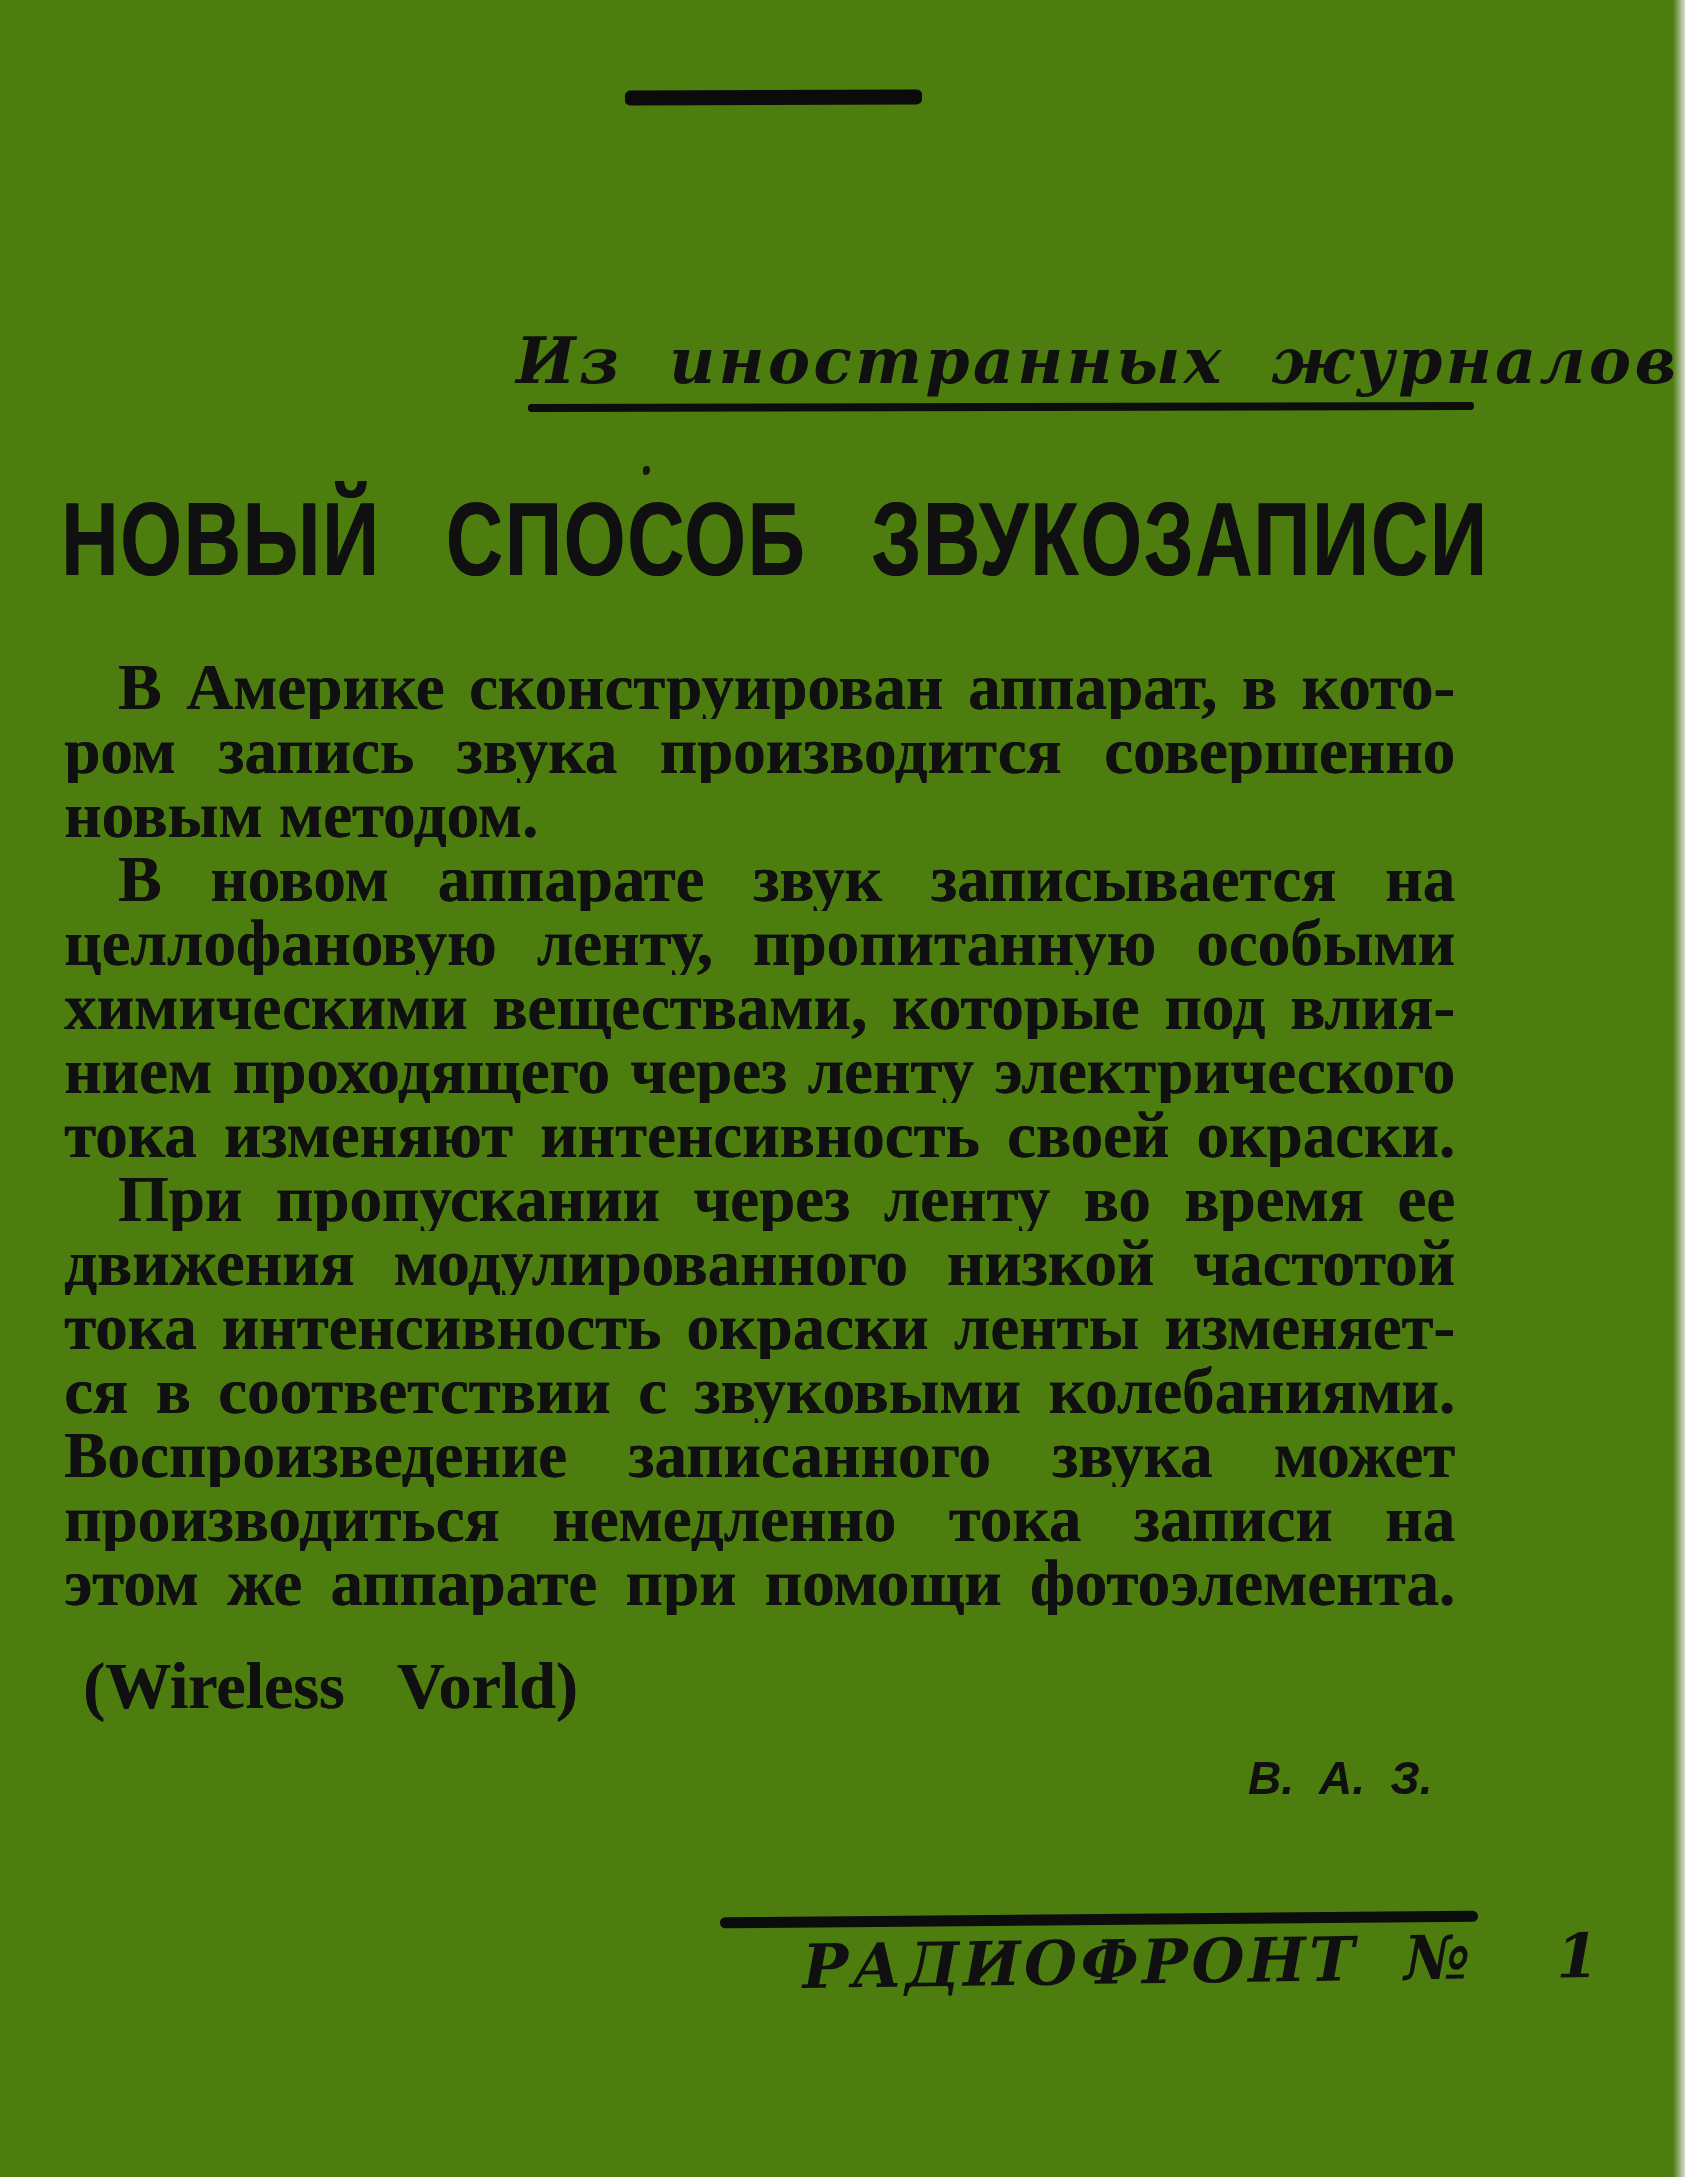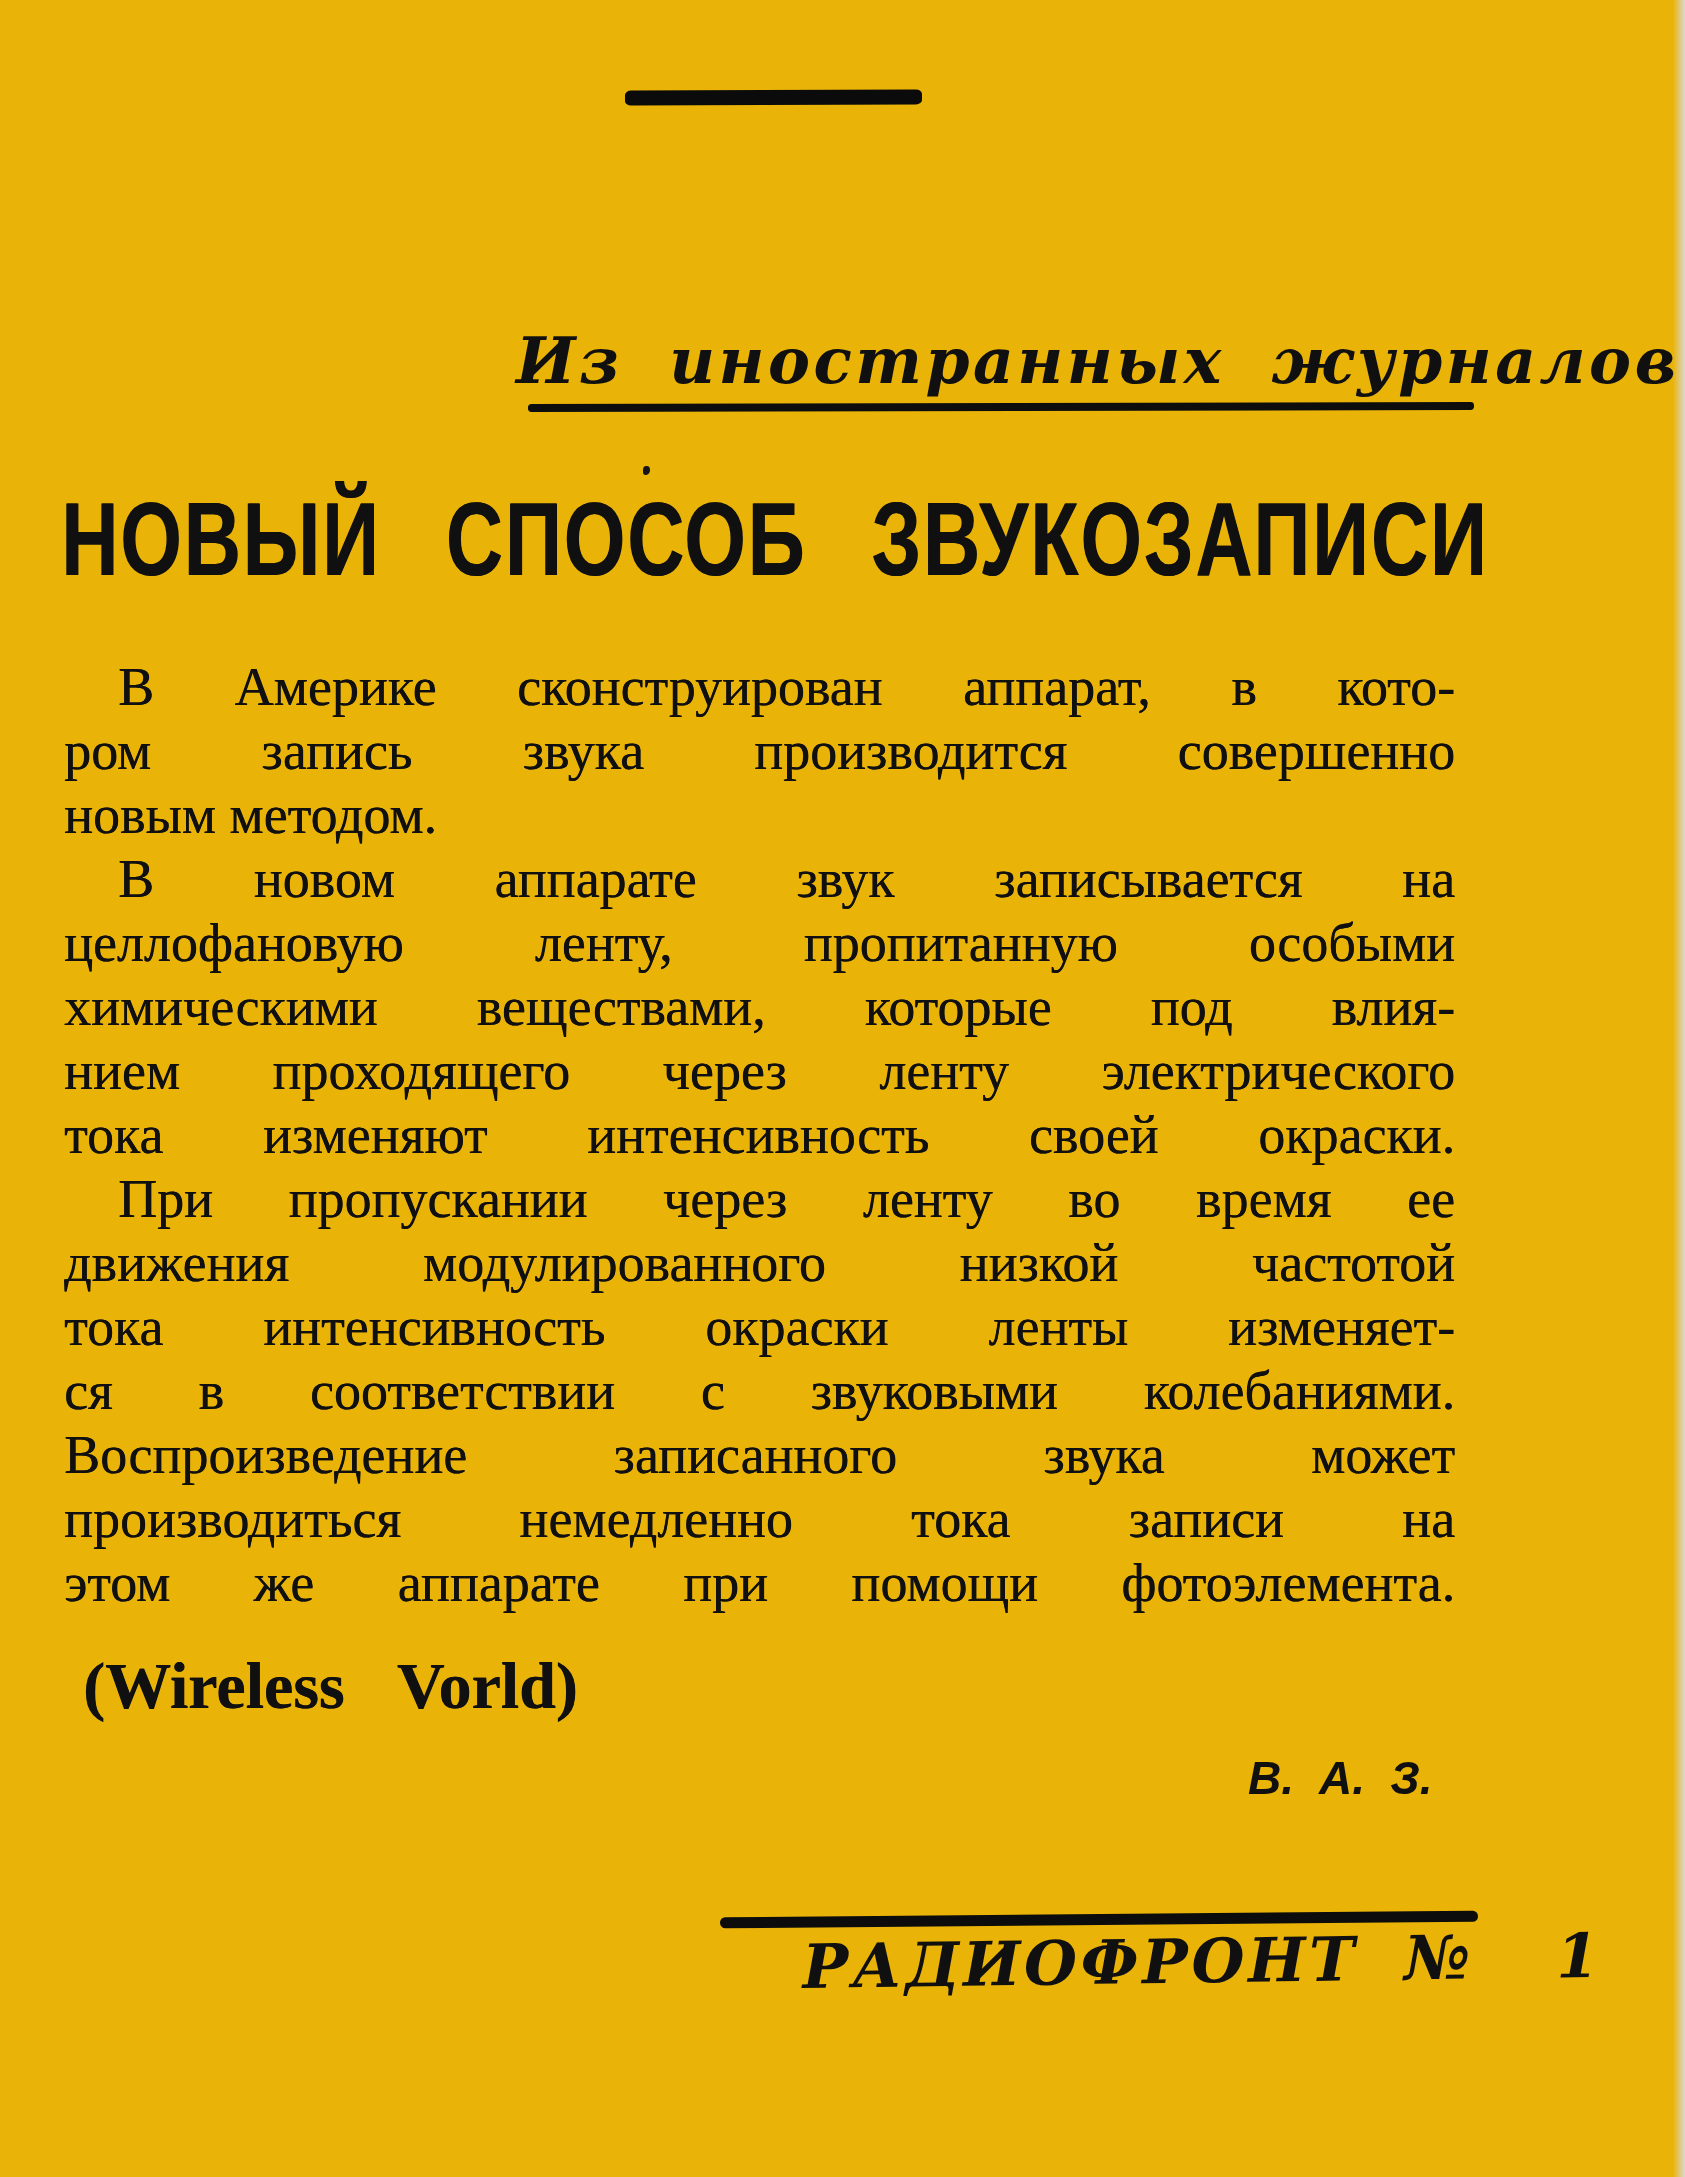--- a/index.html
+++ b/index.html
@@ -1,18 +1,18 @@
 <!DOCTYPE html>
 <html style="font-size:14px"><head>
 <meta charset="utf-8">
 <style>
   html,body{margin:0;padding:0;background:#e9e9e6;}
   .page{
     position:relative;width:1685px;height:2178px;margin:0 auto;
-    background:#eab308;color:#101010;overflow:hidden;
+    background:#4d7c0f;color:#101010;overflow:hidden;
     font-family:"Liberation Serif",serif;
   }
   .edge-shadow{
     position:absolute;right:0;top:0;width:12.3px;height:100%;
     background:linear-gradient(to left,#d9d9d4,rgba(255,255,255,0));
   }
   .top-bar{
     position:absolute;left:625px;top:90px;width:297px;height:15px;
     background:#0b0b0b;border-radius:6.1px/4.4px;transform:rotate(-0.25deg);
   }
@@ -31,21 +31,21 @@
   }
   .title{
     position:absolute;left:61px;top:487px;margin:0;white-space:nowrap;
     font-family:"Liberation Sans",sans-serif;font-weight:bold;
     font-size:104px;line-height:1;letter-spacing:2.6px;word-spacing:54px;
     transform:scaleX(0.76);transform-origin:left top;
     text-shadow:0.9px 0 0 currentColor;
   }
   .body-col{
     position:absolute;left:64px;top:655px;width:1391px;
-    font-size:54px;font-weight:normal;
+    font-size:65px;font-weight:bold;
     text-shadow:0.4px 0 0 currentColor;
   }
   .body-col .line{
     height:64px;line-height:64px;overflow:hidden;
     text-align:justify;text-align-last:justify;
   }
   .body-col .line.indent{text-indent:54px;}
   .body-col .line.noflush{text-align:right;text-align-last:left;}
   .source{
     position:absolute;left:83px;top:1654px;height:64px;line-height:64px;

